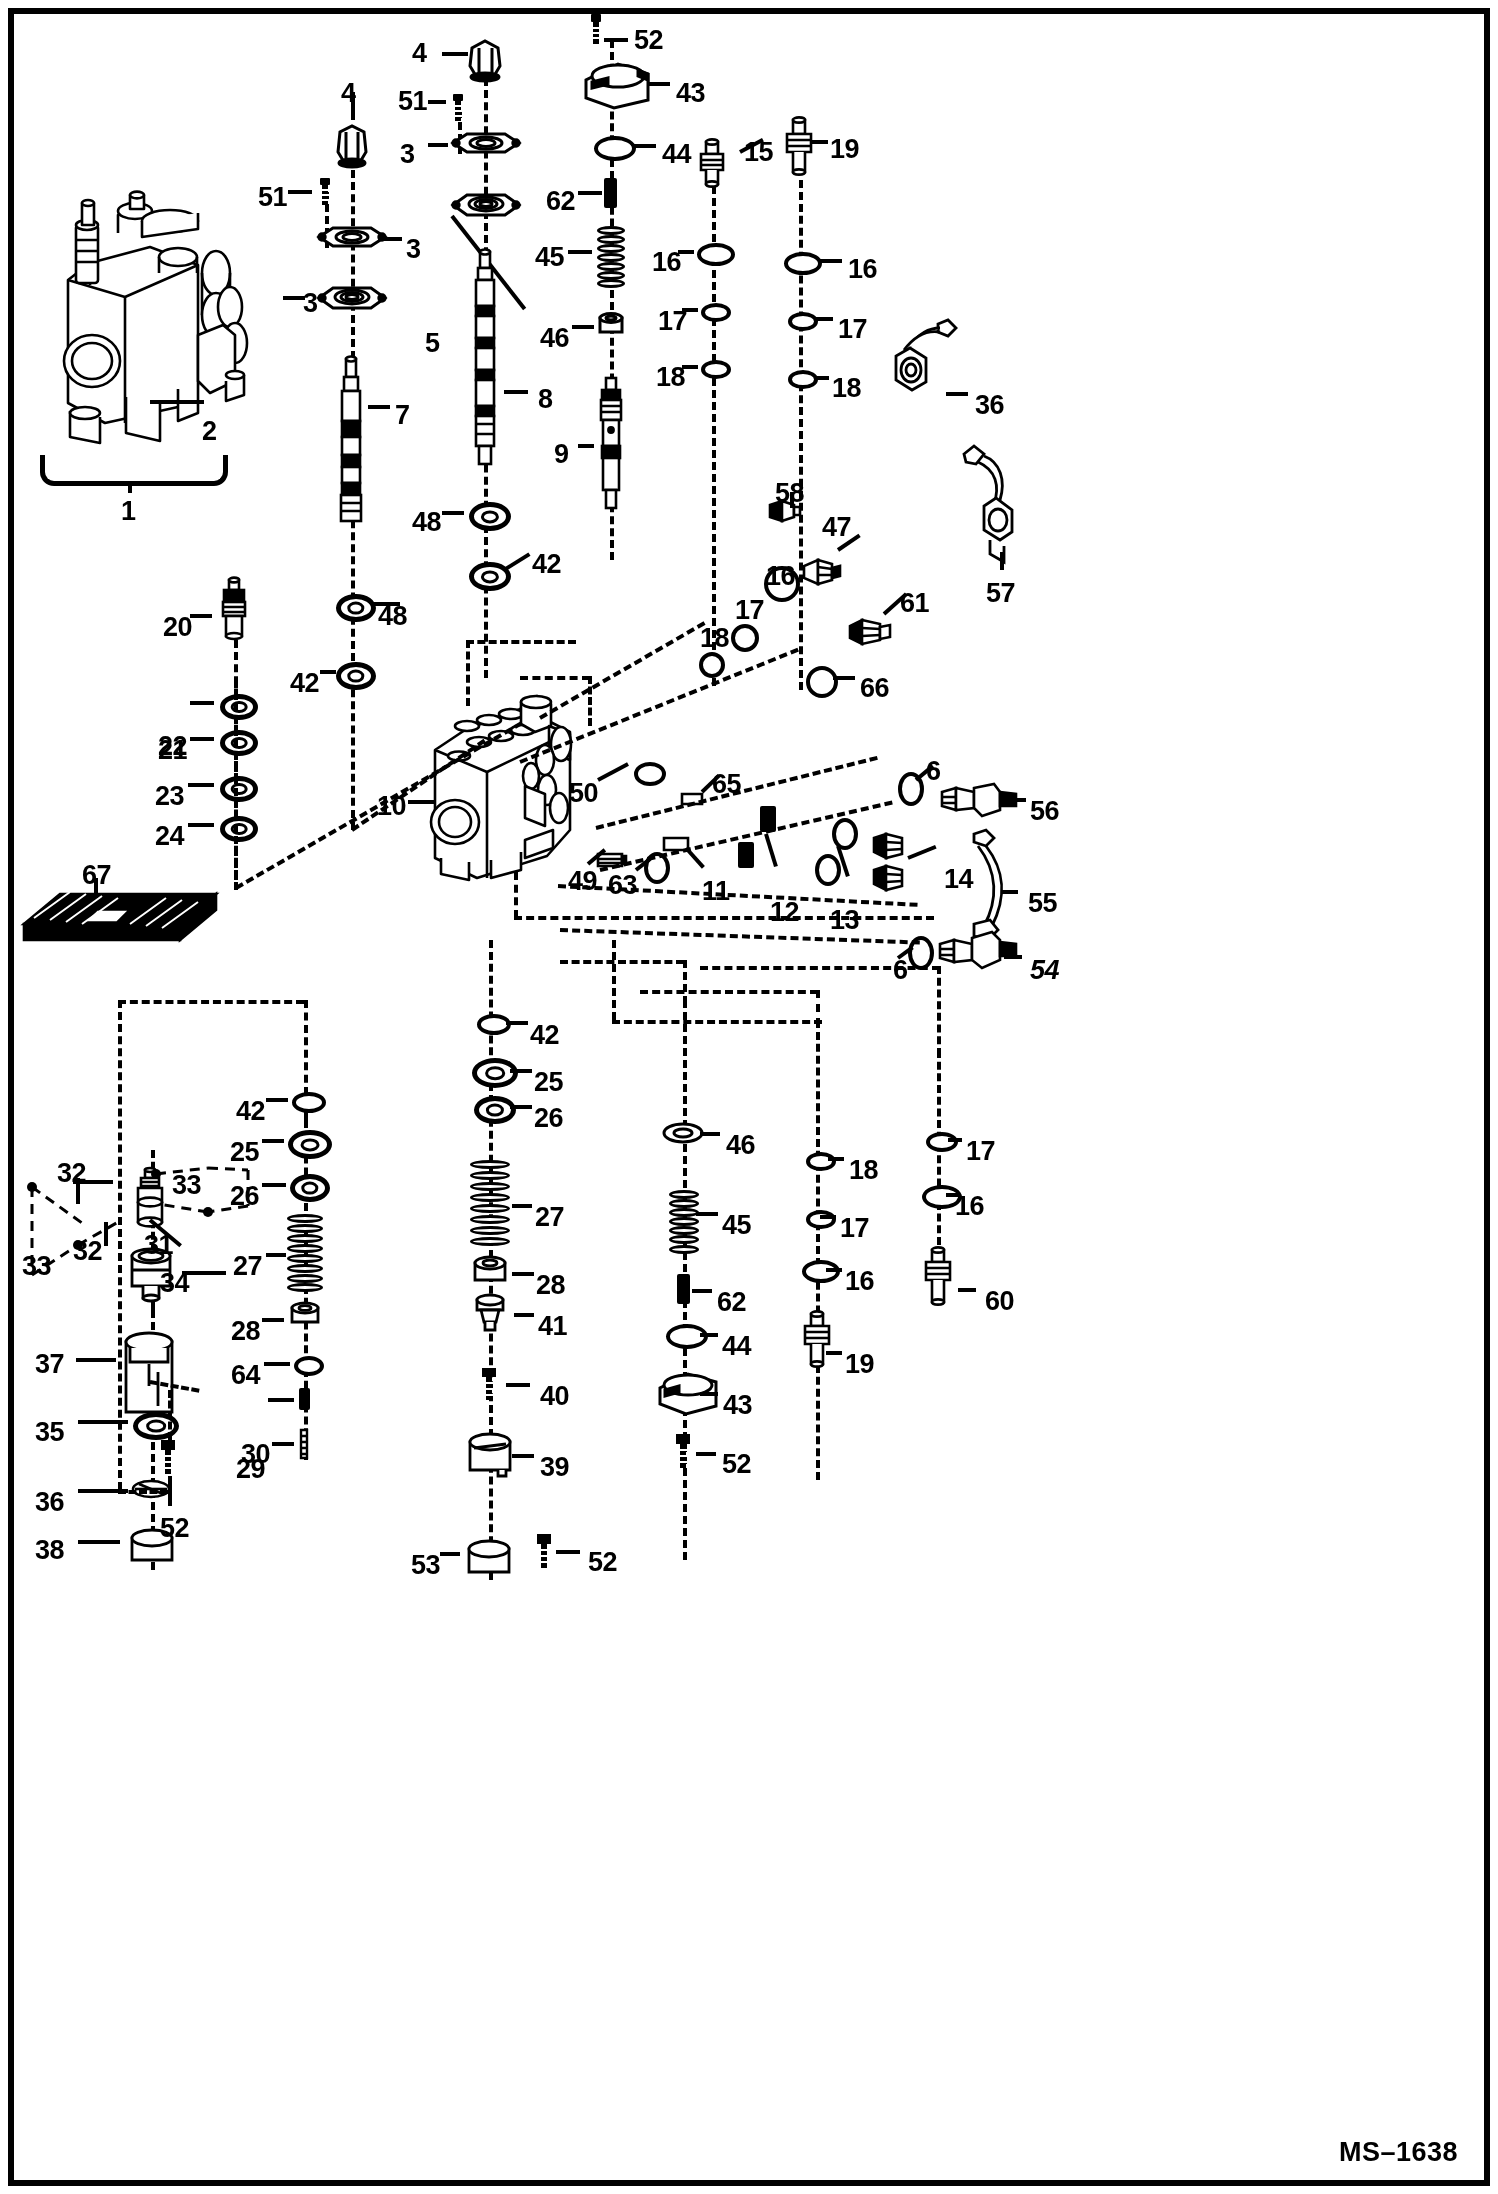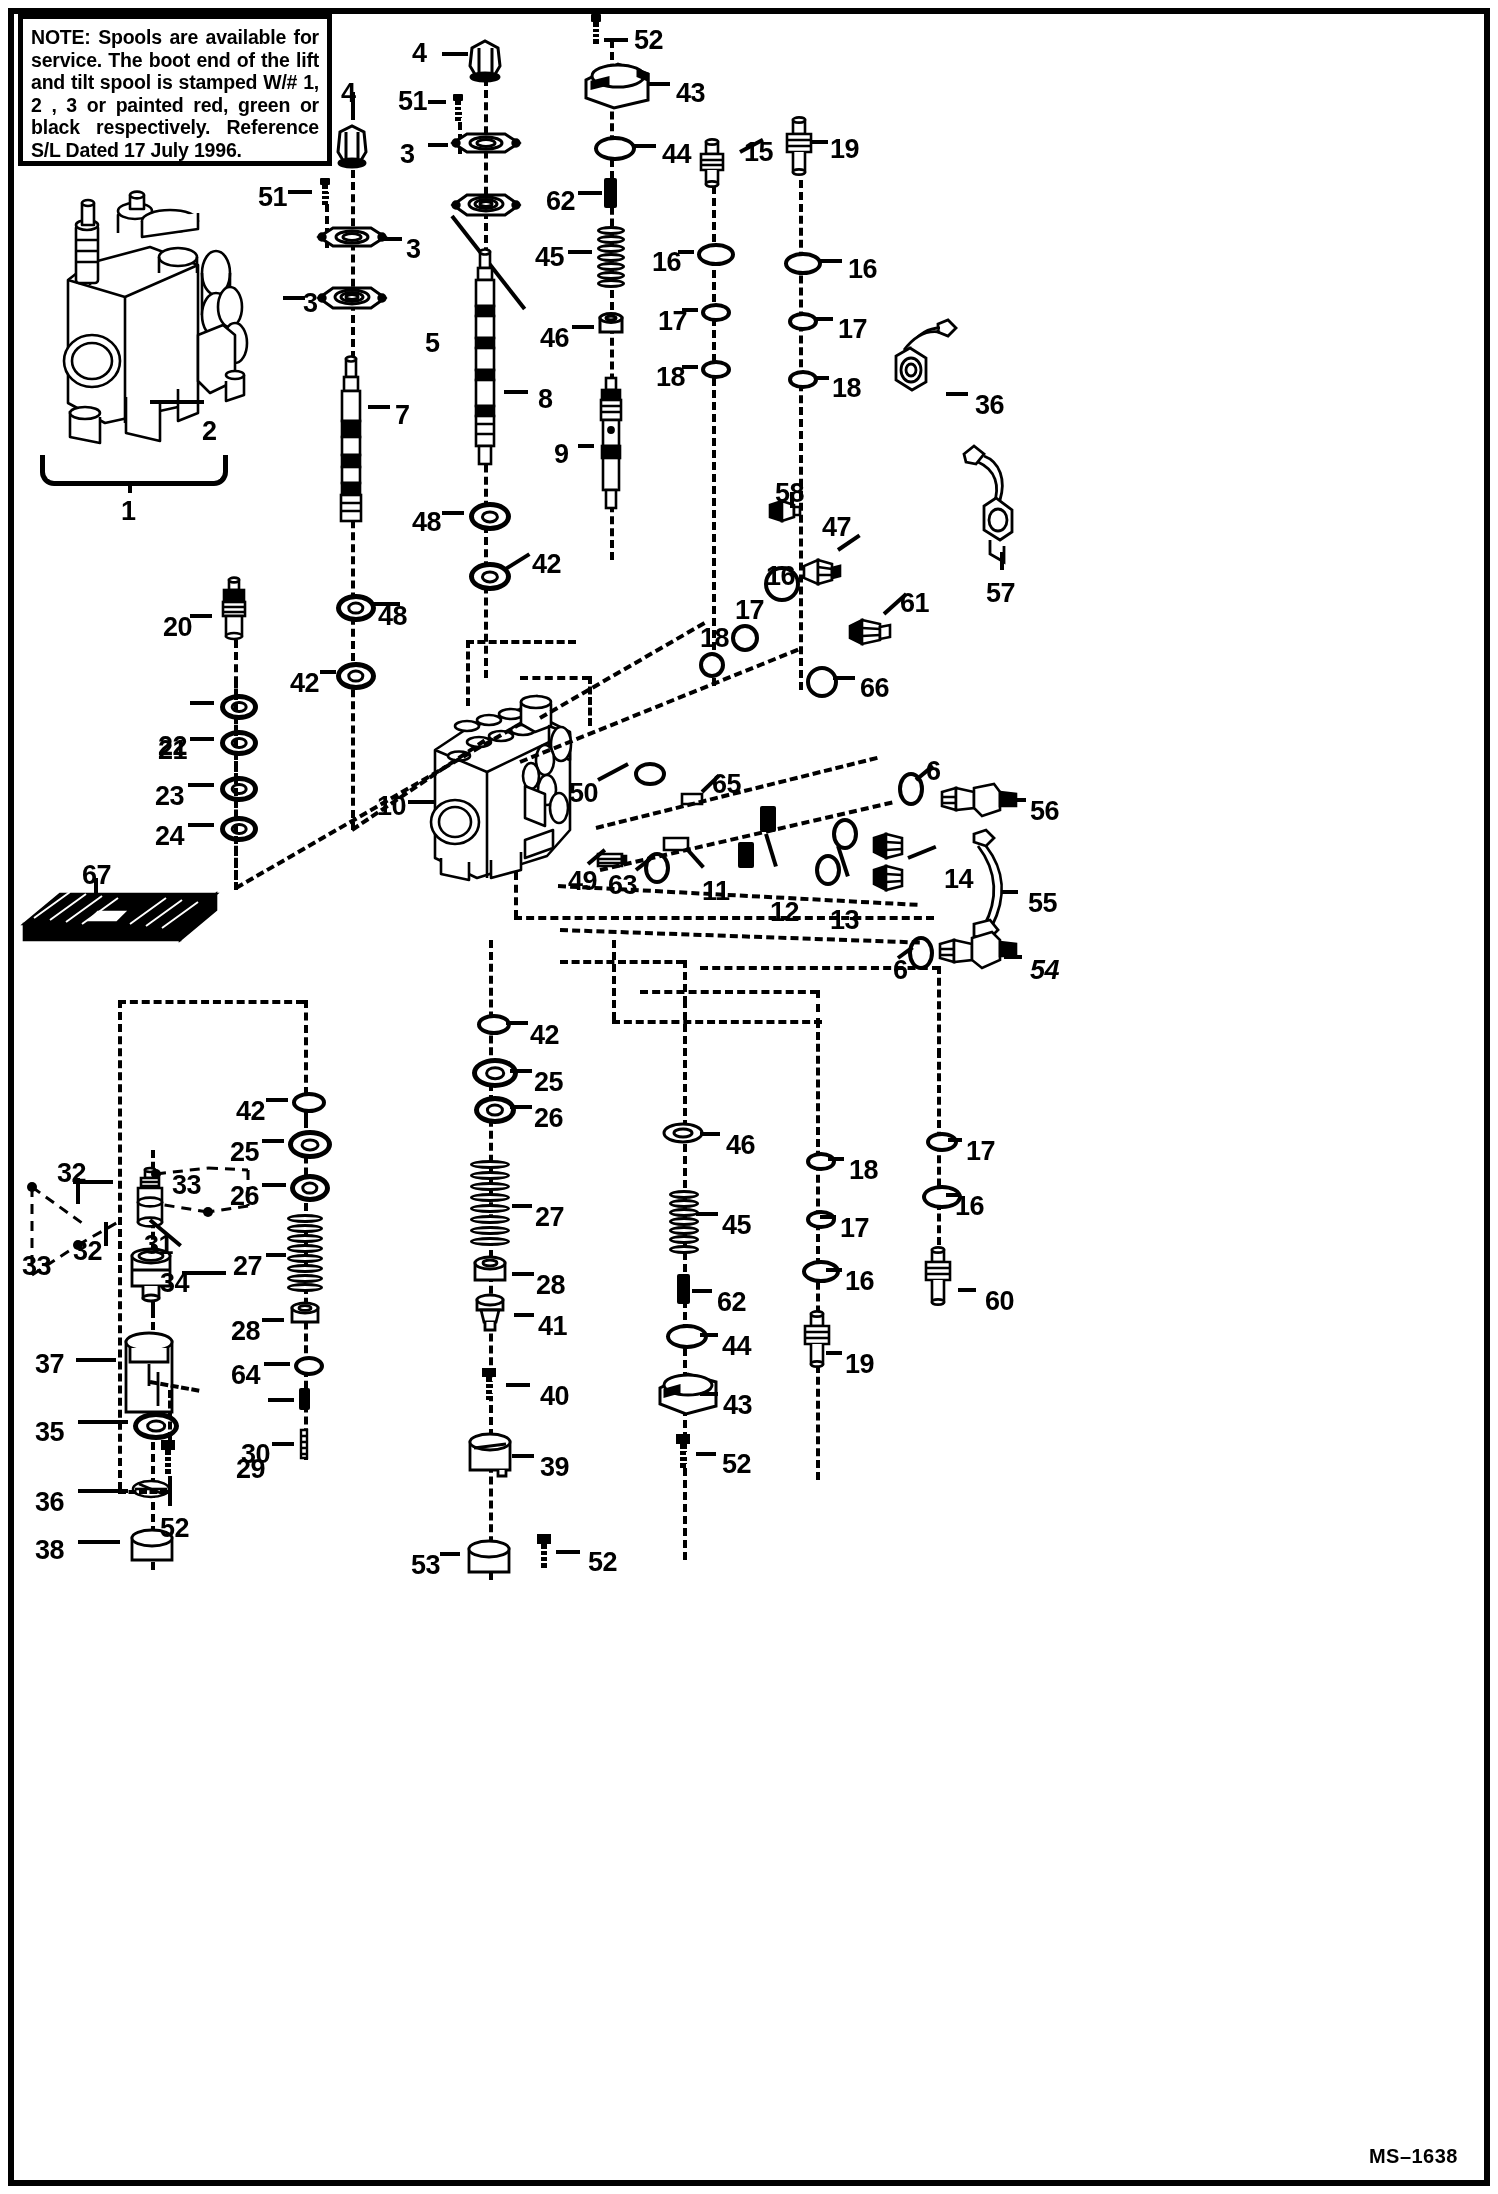--- a/index.html
+++ b/index.html
@@ -38,38 +38,32 @@
   .plug{position:absolute;background:#000;border-radius:2px;}
 
   
   .spring{position:absolute;}
   .spring div{position:absolute;left:0;width:100%;height:9px;border:3px solid #000;border-radius:50%;background:#fff;box-sizing:border-box;}
 
   
   #bracket1{position:absolute;left:40px;top:455px;width:178px;height:26px;border:5px solid #000;border-top:none;border-radius:0 0 14px 14px;}
 
   
-  #ms-num{position:absolute;right:40px;bottom:26px;font-size:20px;font-weight:bold;color:#000;letter-spacing:0.5px;}
+  #ms-num{position:absolute;right:40px;bottom:26px;font-size:27px;font-weight:bold;color:#000;letter-spacing:0.5px;}
 
   
   .cooler{position:absolute;}
 </style>
 </head>
 <body>
 
 <div id="page">
 
   <div id="frame"></div>
 
-  <div id="note-box">
-    <div id="note-text">
-      <span class="lbl">NOTE:</span>
-      <span>Spools are available for service.  The boot end of the lift and tilt spool is stamped W/# 1, 2 , 3 or painted red, green or black respectively.   Reference S/L Dated 17 July 1996.</span>
-    </div>
-  </div>
 
   <div class="part" style="left:30px;top:185px;">
     <svg width="240" height="260" viewBox="0 0 240 260">
       <g fill="#fff" stroke="#000" stroke-width="2.6" stroke-linejoin="round">
         <path d="M38 95 L38 218 L75 238 L148 222 L168 200 L168 80 L120 62 L60 78 Z"></path>
         <path d="M38 95 L95 112 L168 80"></path>
         <path d="M95 112 L95 238"></path>
         <path d="M60 78 L60 100"></path>
         <rect x="46" y="40" width="22" height="58" rx="3"></rect>
         <path d="M46 55 h22 M46 66 h22 M46 77 h22"></path>

